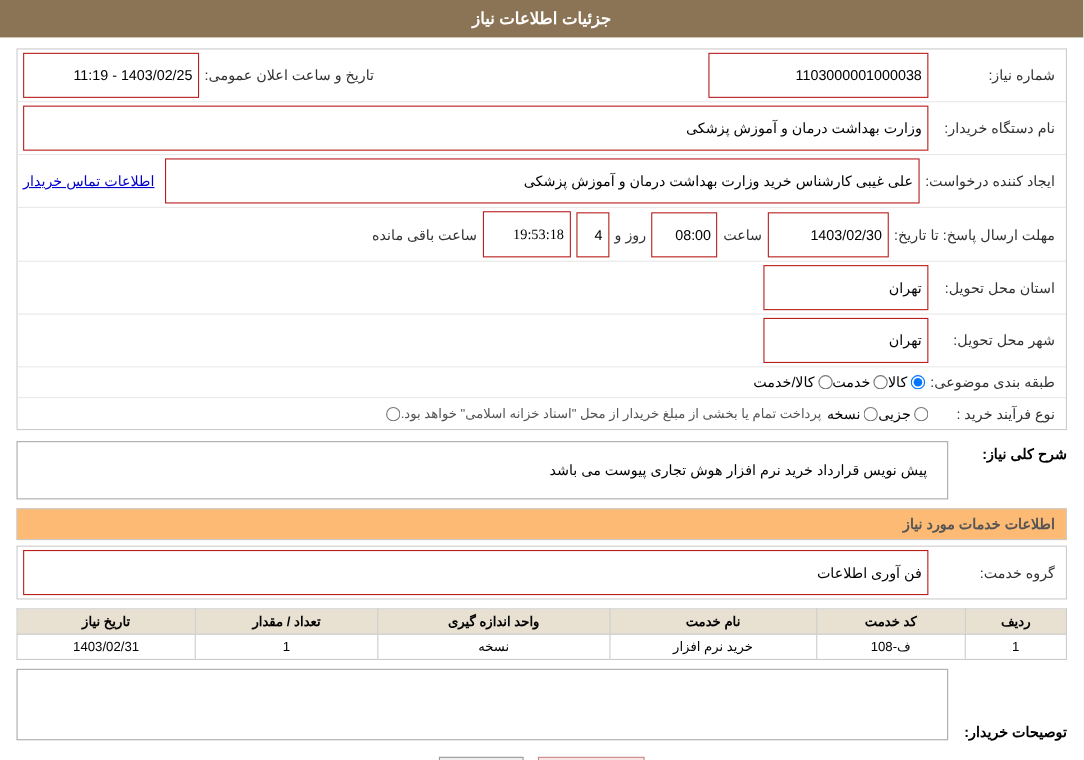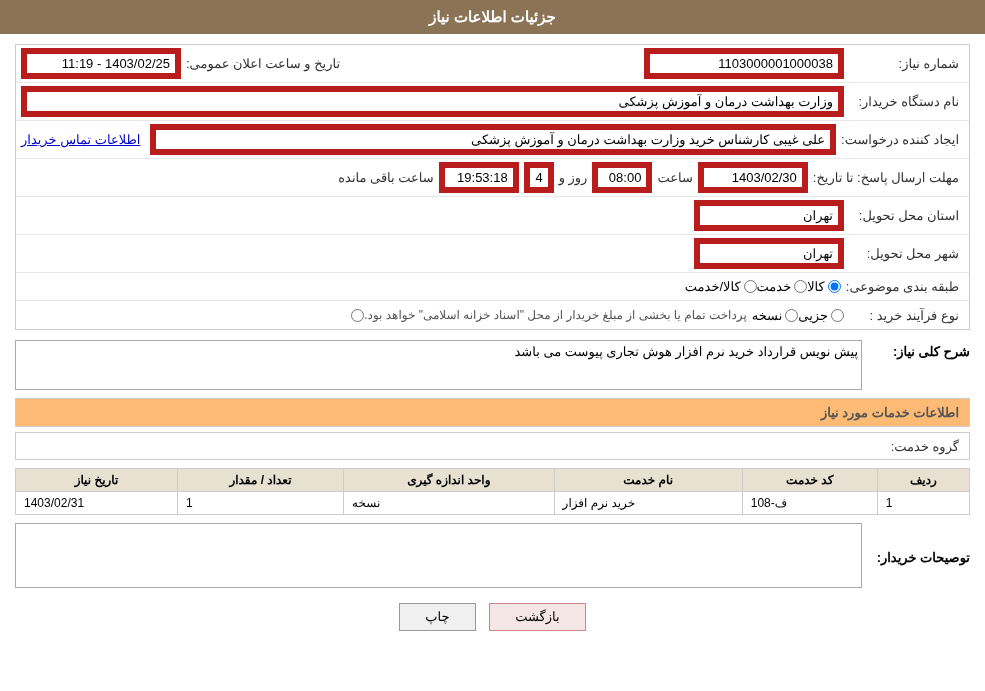--- a/index.html
+++ b/index.html
@@ -43,23 +43,23 @@
     }
     .label {
       color: #333;
       white-space: nowrap;
       padding: 0 5px;
       font-weight: normal;
       min-width: 120px;
       text-align: right;
     }
     .value-box {
-      border: 6px solid #b91c1c;
+      border: 1px solid #b91c1c;
       background: #fff;
-      padding: 2px 5px;
+      padding: 12px 5px;
       min-height: 20px;
       min-width: 80px;
       display: inline-block;
     }
     .value-text {
       padding: 2px 5px;
       color: #333;
     }
     .link-blue {
       color: #0000cc;
@@ -98,28 +98,28 @@
     table th {
       background: #e8e0d0;
       border: 1px solid #ccc;
       padding: 4px 8px;
       text-align: center;
       font-weight: bold;
     }
     table td {
       border: 1px solid #ccc;
       padding: 4px 8px;
-      text-align: left;
+      text-align: center;
     }
     table tr:nth-child(even) td {
       background: #f9f9f9;
     }
     .buyer-notes {
       display: flex;
-      align-items: center;
+      align-items: flex-end;
       margin-top: 8px;
     }
     .buyer-notes-label {
       min-width: 100px;
       font-weight: bold;
       text-align: right;
       padding-top: 4px;
     }
     .buyer-notes-box {
       flex: 1;
@@ -157,21 +157,21 @@
     .shrj-label {
       font-weight: bold;
       min-width: 100px;
       text-align: right;
       padding-top: 4px;
     }
     .shrj-content {
       flex: 1;
       border: 1px solid #aaa;
       min-height: 50px;
-      padding: 3px;
+      padding: 18px;
       margin-right: 8px;
       text-align: right;
       direction: rtl;
     }
   </style>
 </head>
 <body>
 
 <div class="page-wrapper">
 
@@ -203,21 +203,21 @@
         <span class="link-blue">اطلاعات تماس خریدار</span>
       </div>
 
       <div class="form-row">
         <span class="label">مهلت ارسال پاسخ: تا تاریخ:</span>
         <span class="value-box" style="min-width:110px;">1403/02/30</span>
         <span class="value-text">ساعت</span>
         <span class="value-box" style="min-width:60px;">08:00</span>
         <span class="value-text">روز و</span>
         <span class="value-box" style="min-width:30px;">4</span>
-        <span class="value-box" style="min-width:80px; margin-right:5px;">19:53:18</span>
+        <span class="value-box" style="min-width:80px; margin-right:5px;font-family:Liberation Serif, serif;">19:53:18</span>
         <span class="value-text">ساعت باقی مانده</span>
       </div>
 
       <div class="form-row">
         <span class="label">استان محل تحویل:</span>
         <span class="value-box" style="min-width:150px;">تهران</span>
       </div>
 
       <div class="form-row">
         <span class="label">شهر محل تحویل:</span>
@@ -264,20 +264,21 @@
       <span class="shrj-label">شرح کلی نیاز:</span>
       <div class="shrj-content">
         <span>پیش نویس قرارداد خرید نرم افزار هوش تجاری پیوست می باشد</span>
       </div>
     </div>
 
     <div class="section-title">اطلاعات خدمات مورد نیاز</div>
 
     <div class="form-row" style="border:1px solid #ccc; margin-bottom:8px;">
       <span class="label">گروه خدمت:</span>
+      <span class="value-box" style="flex:1;">فن آوری اطلاعات</span>
     </div>
 
     <div class="table-section">
       <table>
         <thead>
           <tr>
             <th>ردیف</th>
             <th>کد خدمت</th>
             <th>نام خدمت</th>
             <th>واحد اندازه گیری</th>

